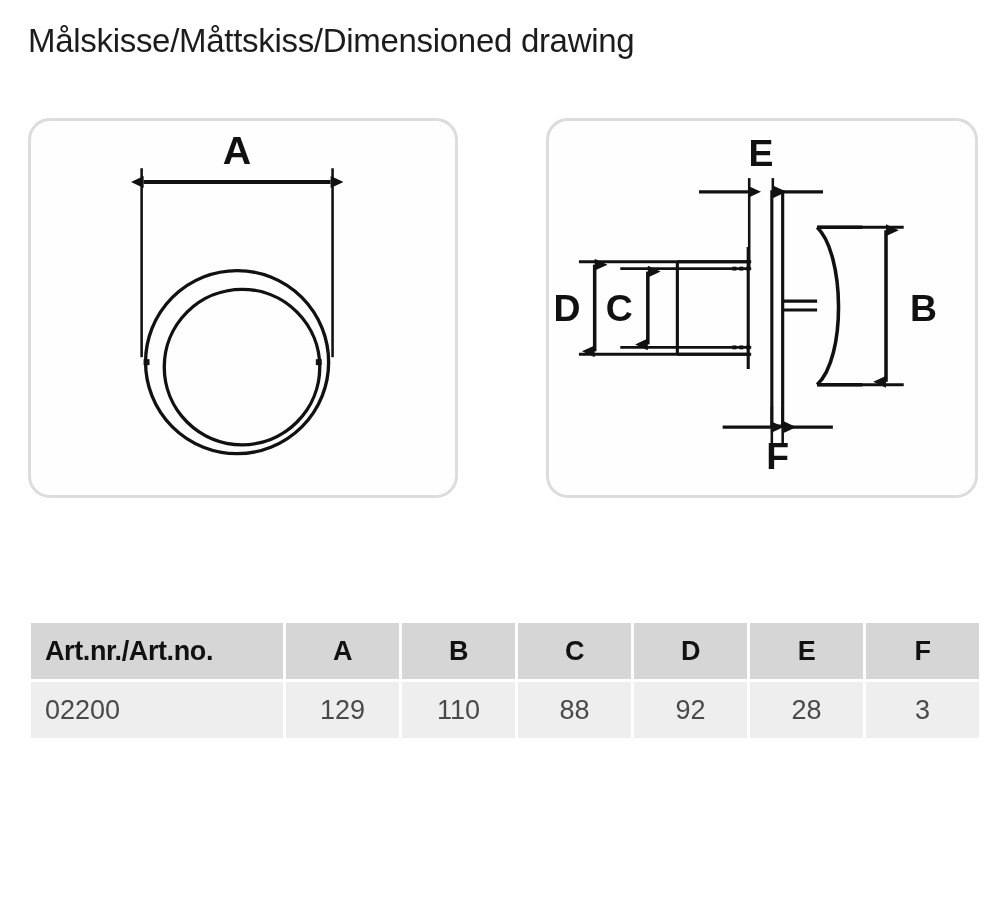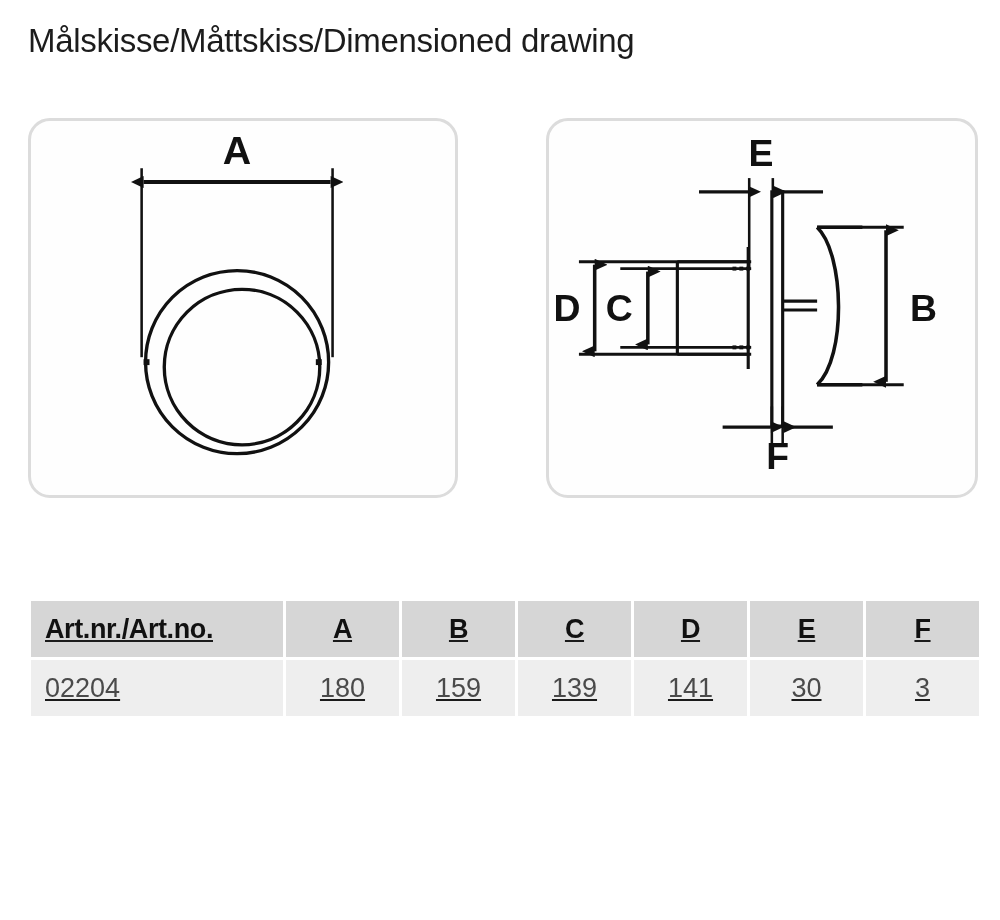--- a/index.html
+++ b/index.html
@@ -46,26 +46,25 @@
   .dim-letter {
     font-family: "Liberation Sans", sans-serif;
     font-weight: bold;
     fill: #111111;
   }
 
   
   .spec-table {
     position: absolute;
     left: 28px;
-    top: 598px;
+    top: 620px;
     width: 944px;
     border-collapse: separate;
     border-spacing: 3px 3px;
     table-layout: fixed;
-    text-decoration: underline;
   }
   .spec-table th,
   .spec-table td {
     height: 56px;
     padding: 0 14px;
     font-size: 27px;
     font-weight: normal;
     text-align: center;
     vertical-align: middle;
     box-sizing: border-box;
@@ -234,22 +233,22 @@
       <th class="col-dim">A</th>
       <th class="col-dim">B</th>
       <th class="col-dim">C</th>
       <th class="col-dim">D</th>
       <th class="col-dim">E</th>
       <th class="col-dim">F</th>
     </tr>
   </thead>
   <tbody>
     <tr>
-      <td class="col-art">02204</td>
-      <td class="col-dim">180</td>
-      <td class="col-dim">159</td>
-      <td class="col-dim">139</td>
-      <td class="col-dim">141</td>
-      <td class="col-dim">30</td>
+      <td class="col-art">02200</td>
+      <td class="col-dim">129</td>
+      <td class="col-dim">110</td>
+      <td class="col-dim">88</td>
+      <td class="col-dim">92</td>
+      <td class="col-dim">28</td>
       <td class="col-dim">3</td>
     </tr>
   </tbody>
 </table>
 
 </body></html>

